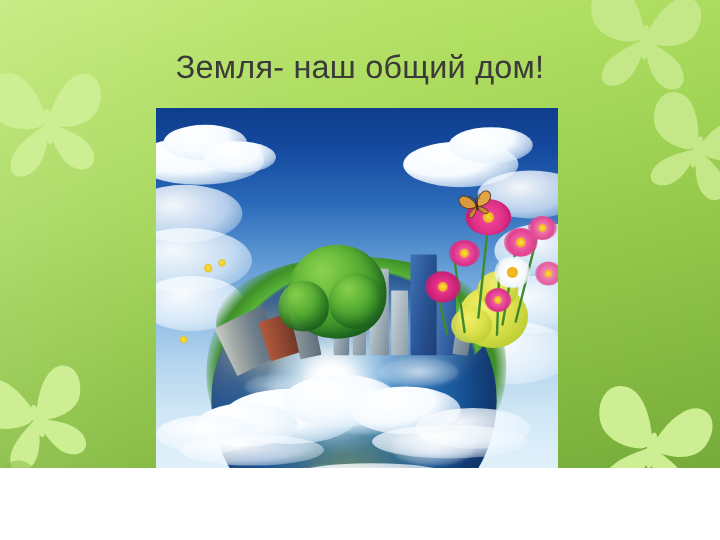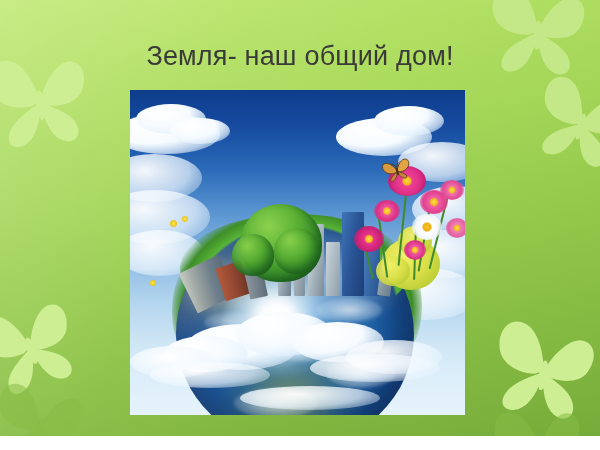--- a/index.html
+++ b/index.html
@@ -9,21 +9,21 @@
   body {
     width: 600px;
     height: 450px;
     overflow: hidden;
     font-family: "Liberation Sans", sans-serif;
   }
 
   #slide {
     position: relative;
     width: 600px;
-    height: 436px;
+    height: 390px;
     overflow: hidden;
     background: linear-gradient(170deg, #bfe870 0%, #b2e063 18%, #a3d657 40%, #93c84a 62%, #85bb42 82%, #78ae3b 100%);
   }
 
   
   #bg-sheen {
     position: absolute;
     inset: 0;
     background: linear-gradient(110deg, rgba(255,255,255,0.16) 0%, rgba(255,255,255,0.04) 32%, rgba(255,255,255,0.00) 55%, rgba(70,120,30,0.05) 100%);
     pointer-events: none;

